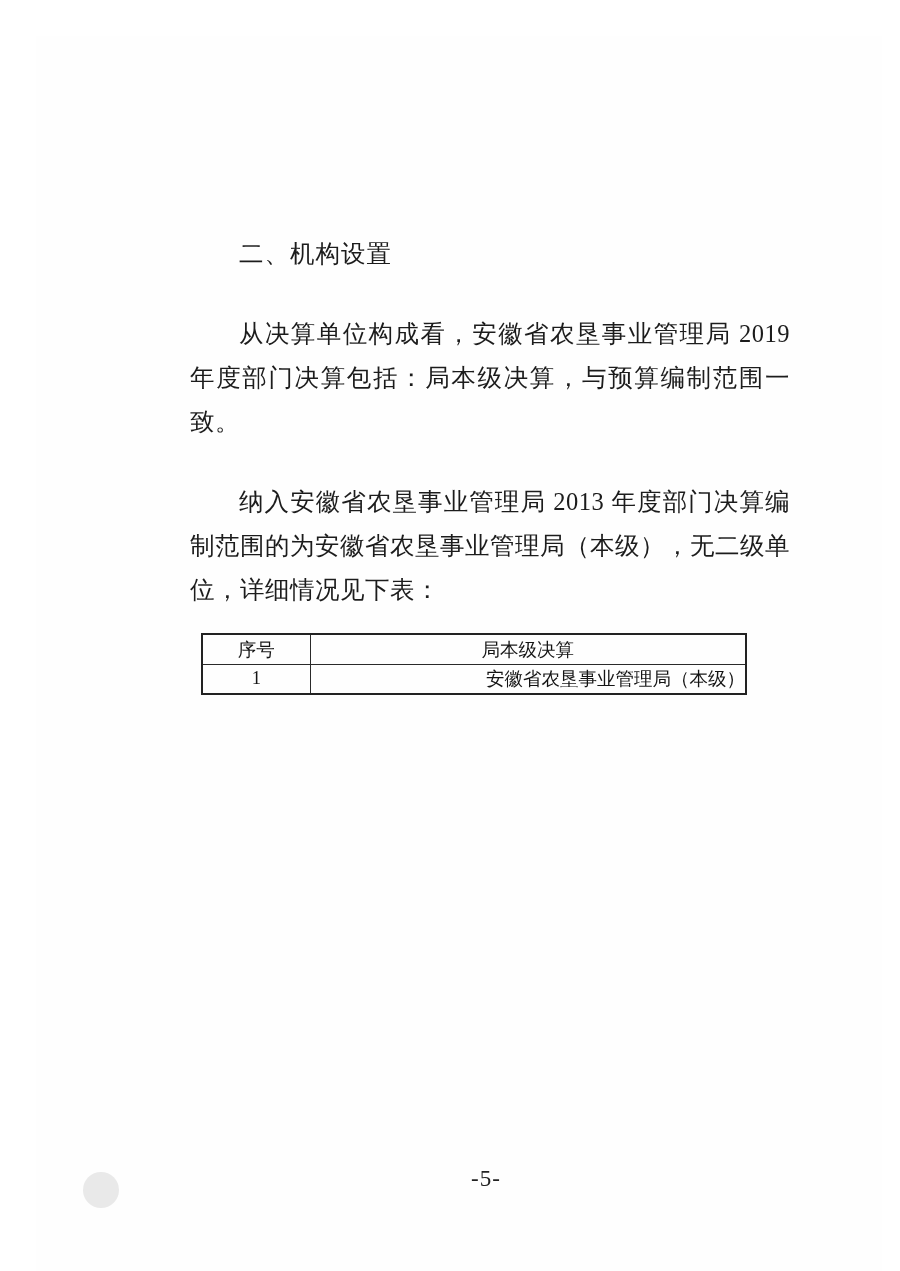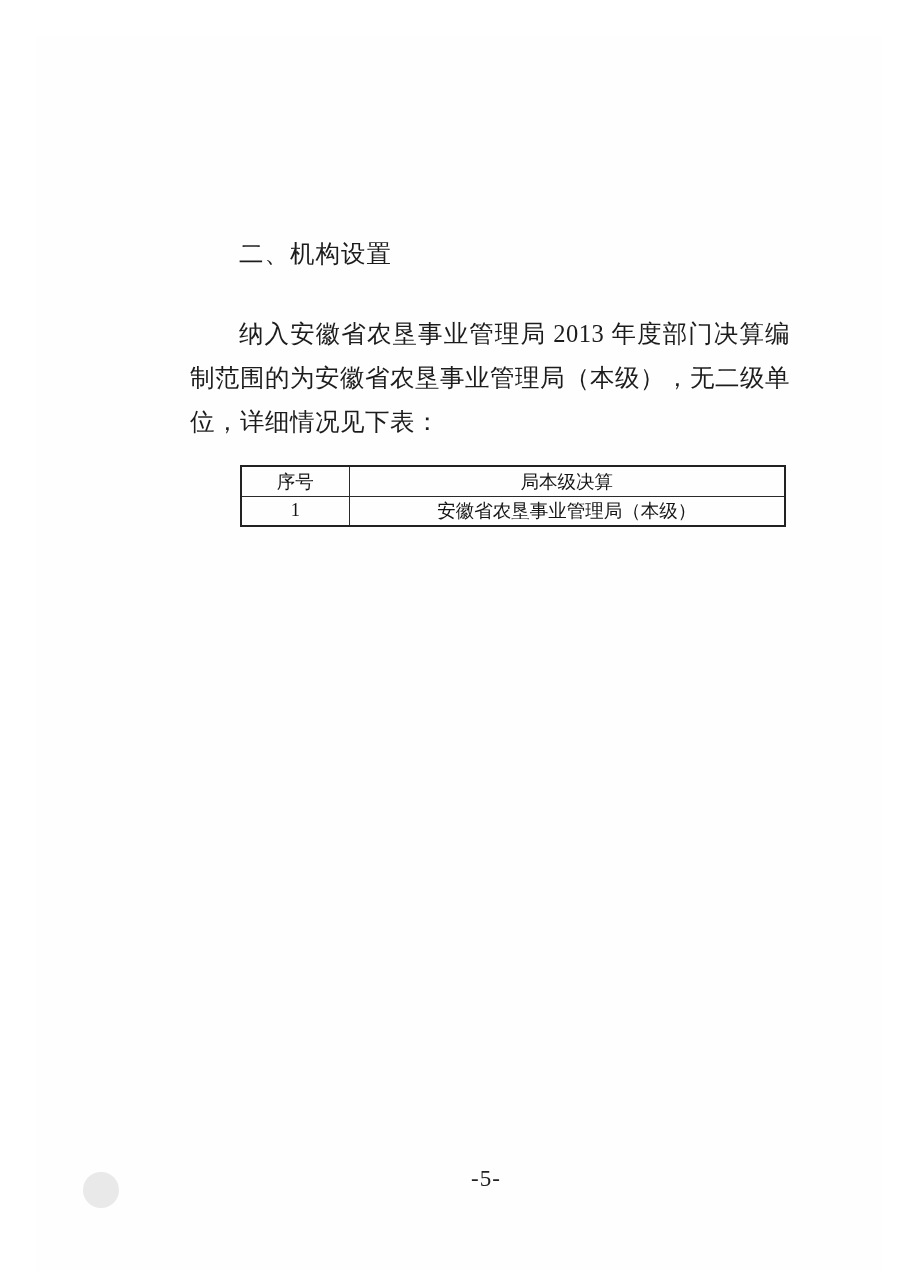--- a/index.html
+++ b/index.html
@@ -40,21 +40,21 @@
     text-align: justify;
     text-indent: 2em;
     letter-spacing: 0.5px;
   }
 
   
   .para::after { content: ""; display: inline-block; width: 0; }
 
   .units-table {
     margin-top: 3px;
-    margin-left: 68px;
+    margin-left: 29px;
     width: 546px;
     border-collapse: collapse;
     table-layout: fixed;
     font-size: 18.5px;
     color: #141414;
   }
 
   .units-table th,
   .units-table td {
     border: 1.6px solid #2a2a2a;
@@ -66,21 +66,21 @@
 
   .units-table { border: 2.2px solid #222; }
 
   .col-index { width: 108px; }
 
   .units-table th { text-align: center; }
 
   .cell-index { text-align: center; font-family: "Liberation Serif", serif; }
 
   .cell-name {
-    text-align: center;
+    text-align: right;
     padding-left: 9px;
   }
 
   .page-number {
     position: absolute;
     top: 1112px;
     left: 0;
     width: 100%;
     text-align: center;
     font-size: 23px;
@@ -100,20 +100,21 @@
 </style>
 </head>
 <body>
 
 <div class="page">
 
   <div class="content">
 
     <div class="heading">二、机构设置</div>
 
+    <p class="para">从决算单位构成看，安徽省农垦事业管理局 2019 年度部门决算包括：局本级决算，与预算编制范围一致。</p>
 
     <p class="para">纳入安徽省农垦事业管理局 2013 年度部门决算编制范围的为安徽省农垦事业管理局（本级），无二级单位，详细情况见下表：</p>
 
     <table class="units-table">
       <thead>
         <tr>
           <th class="col-index">序号</th>
           <th class="col-name">局本级决算</th>
         </tr>
       </thead>

